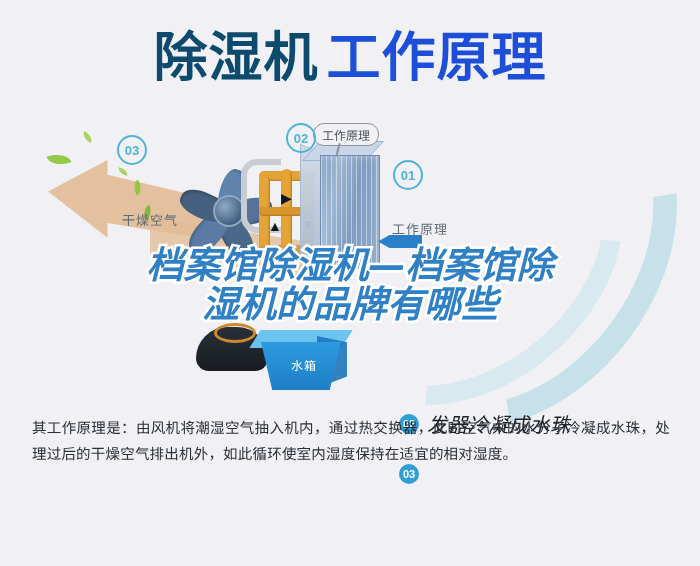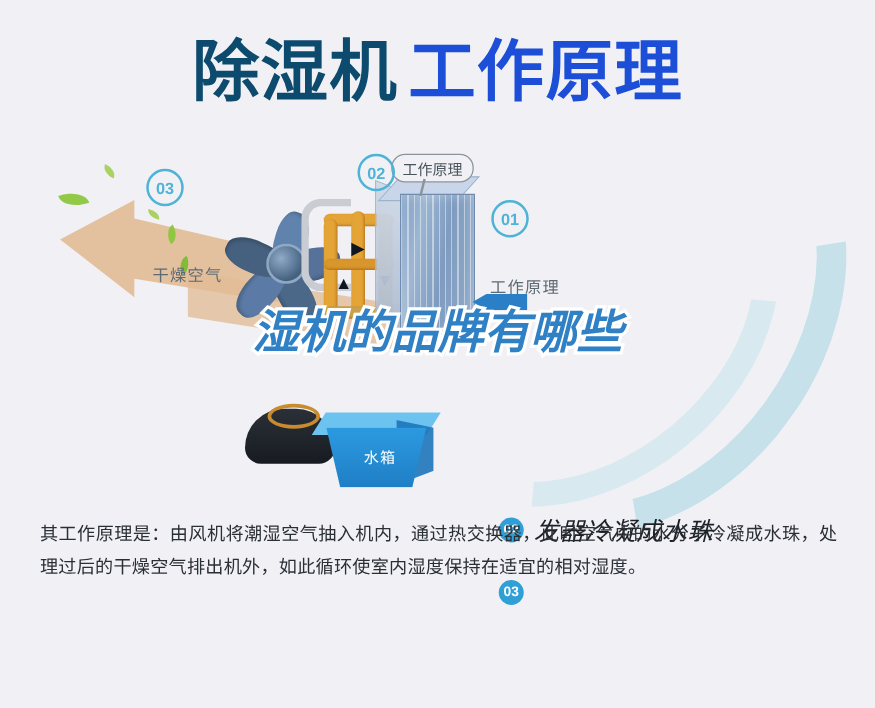--- a/index.html
+++ b/index.html
@@ -381,20 +381,21 @@
       <span class="bdot">02</span>
       <span class="btxt">发器冷凝成水珠</span>
     </div>
 
     <div class="bullet b-three">
       <span class="bdot">03</span>
     </div>
   </div>
 
   <div class="watermark">
+    <span class="wm-line">档案馆除湿机—档案馆除</span>
     <span class="wm-line">湿机的品牌有哪些</span>
   </div>
 
   <div class="body-text">
     <p class="para">其工作原理是：由风机将潮湿空气抽入机内，通过热交换器，此时空气中的水分子冷凝成水珠，处理过后的干燥空气排出机外，如此循环使室内湿度保持在适宜的相对湿度。</p>
   </div>
 
 </div>
 
 </body></html>

